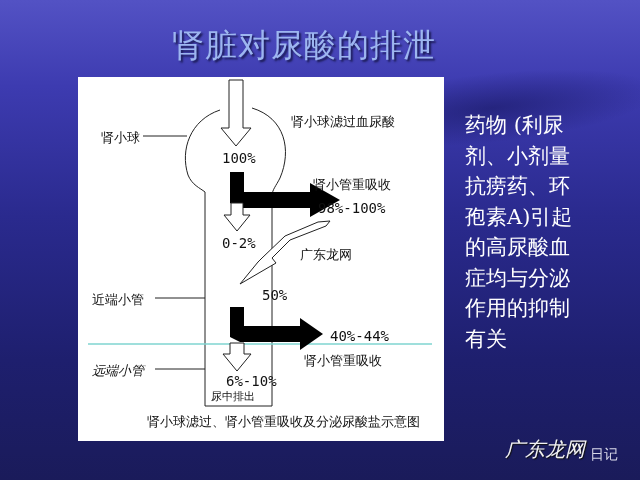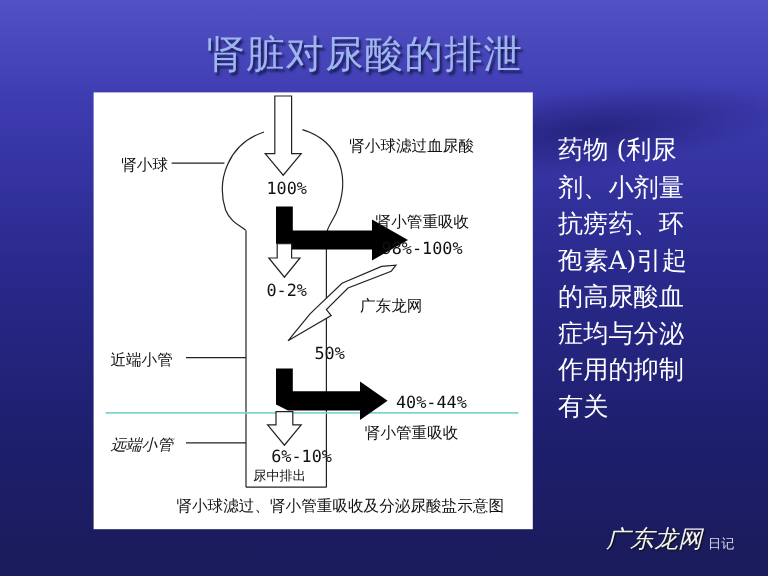--- a/index.html
+++ b/index.html
@@ -31,21 +31,21 @@
   }
   .side-text div { white-space:nowrap; }
   .lbl { position:absolute; font-size:13px; color:#111; white-space:nowrap; font-family:"DejaVu Sans", sans-serif; }
   .pct { position:absolute; font-size:14px; color:#111; white-space:nowrap; font-family:"DejaVu Sans Mono", monospace; }
   .watermark {
     position:absolute; left:505px; top:436px; color:#f2f2f2; font-size:20px; font-weight:normal;
     font-style:italic; font-family:"DejaVu Serif", serif; white-space:nowrap;
     text-shadow: 1px 1px 1px #111;
   }
   .watermark2 {
-    position:absolute; left:590px; top:446px; color:#d8d8e8; font-size:11px; white-space:nowrap;
+    position:absolute; left:590px; top:446px; color:#d8d8e8; font-size:14px; white-space:nowrap;
     font-family:"DejaVu Sans", sans-serif;
   }
   svg.diagram { position:absolute; left:0; top:0; }
 </style>
 </head>
 <body>
 
 <div class="swoosh"></div>
 
 <div class="title">肾脏对尿酸的排泄</div>

